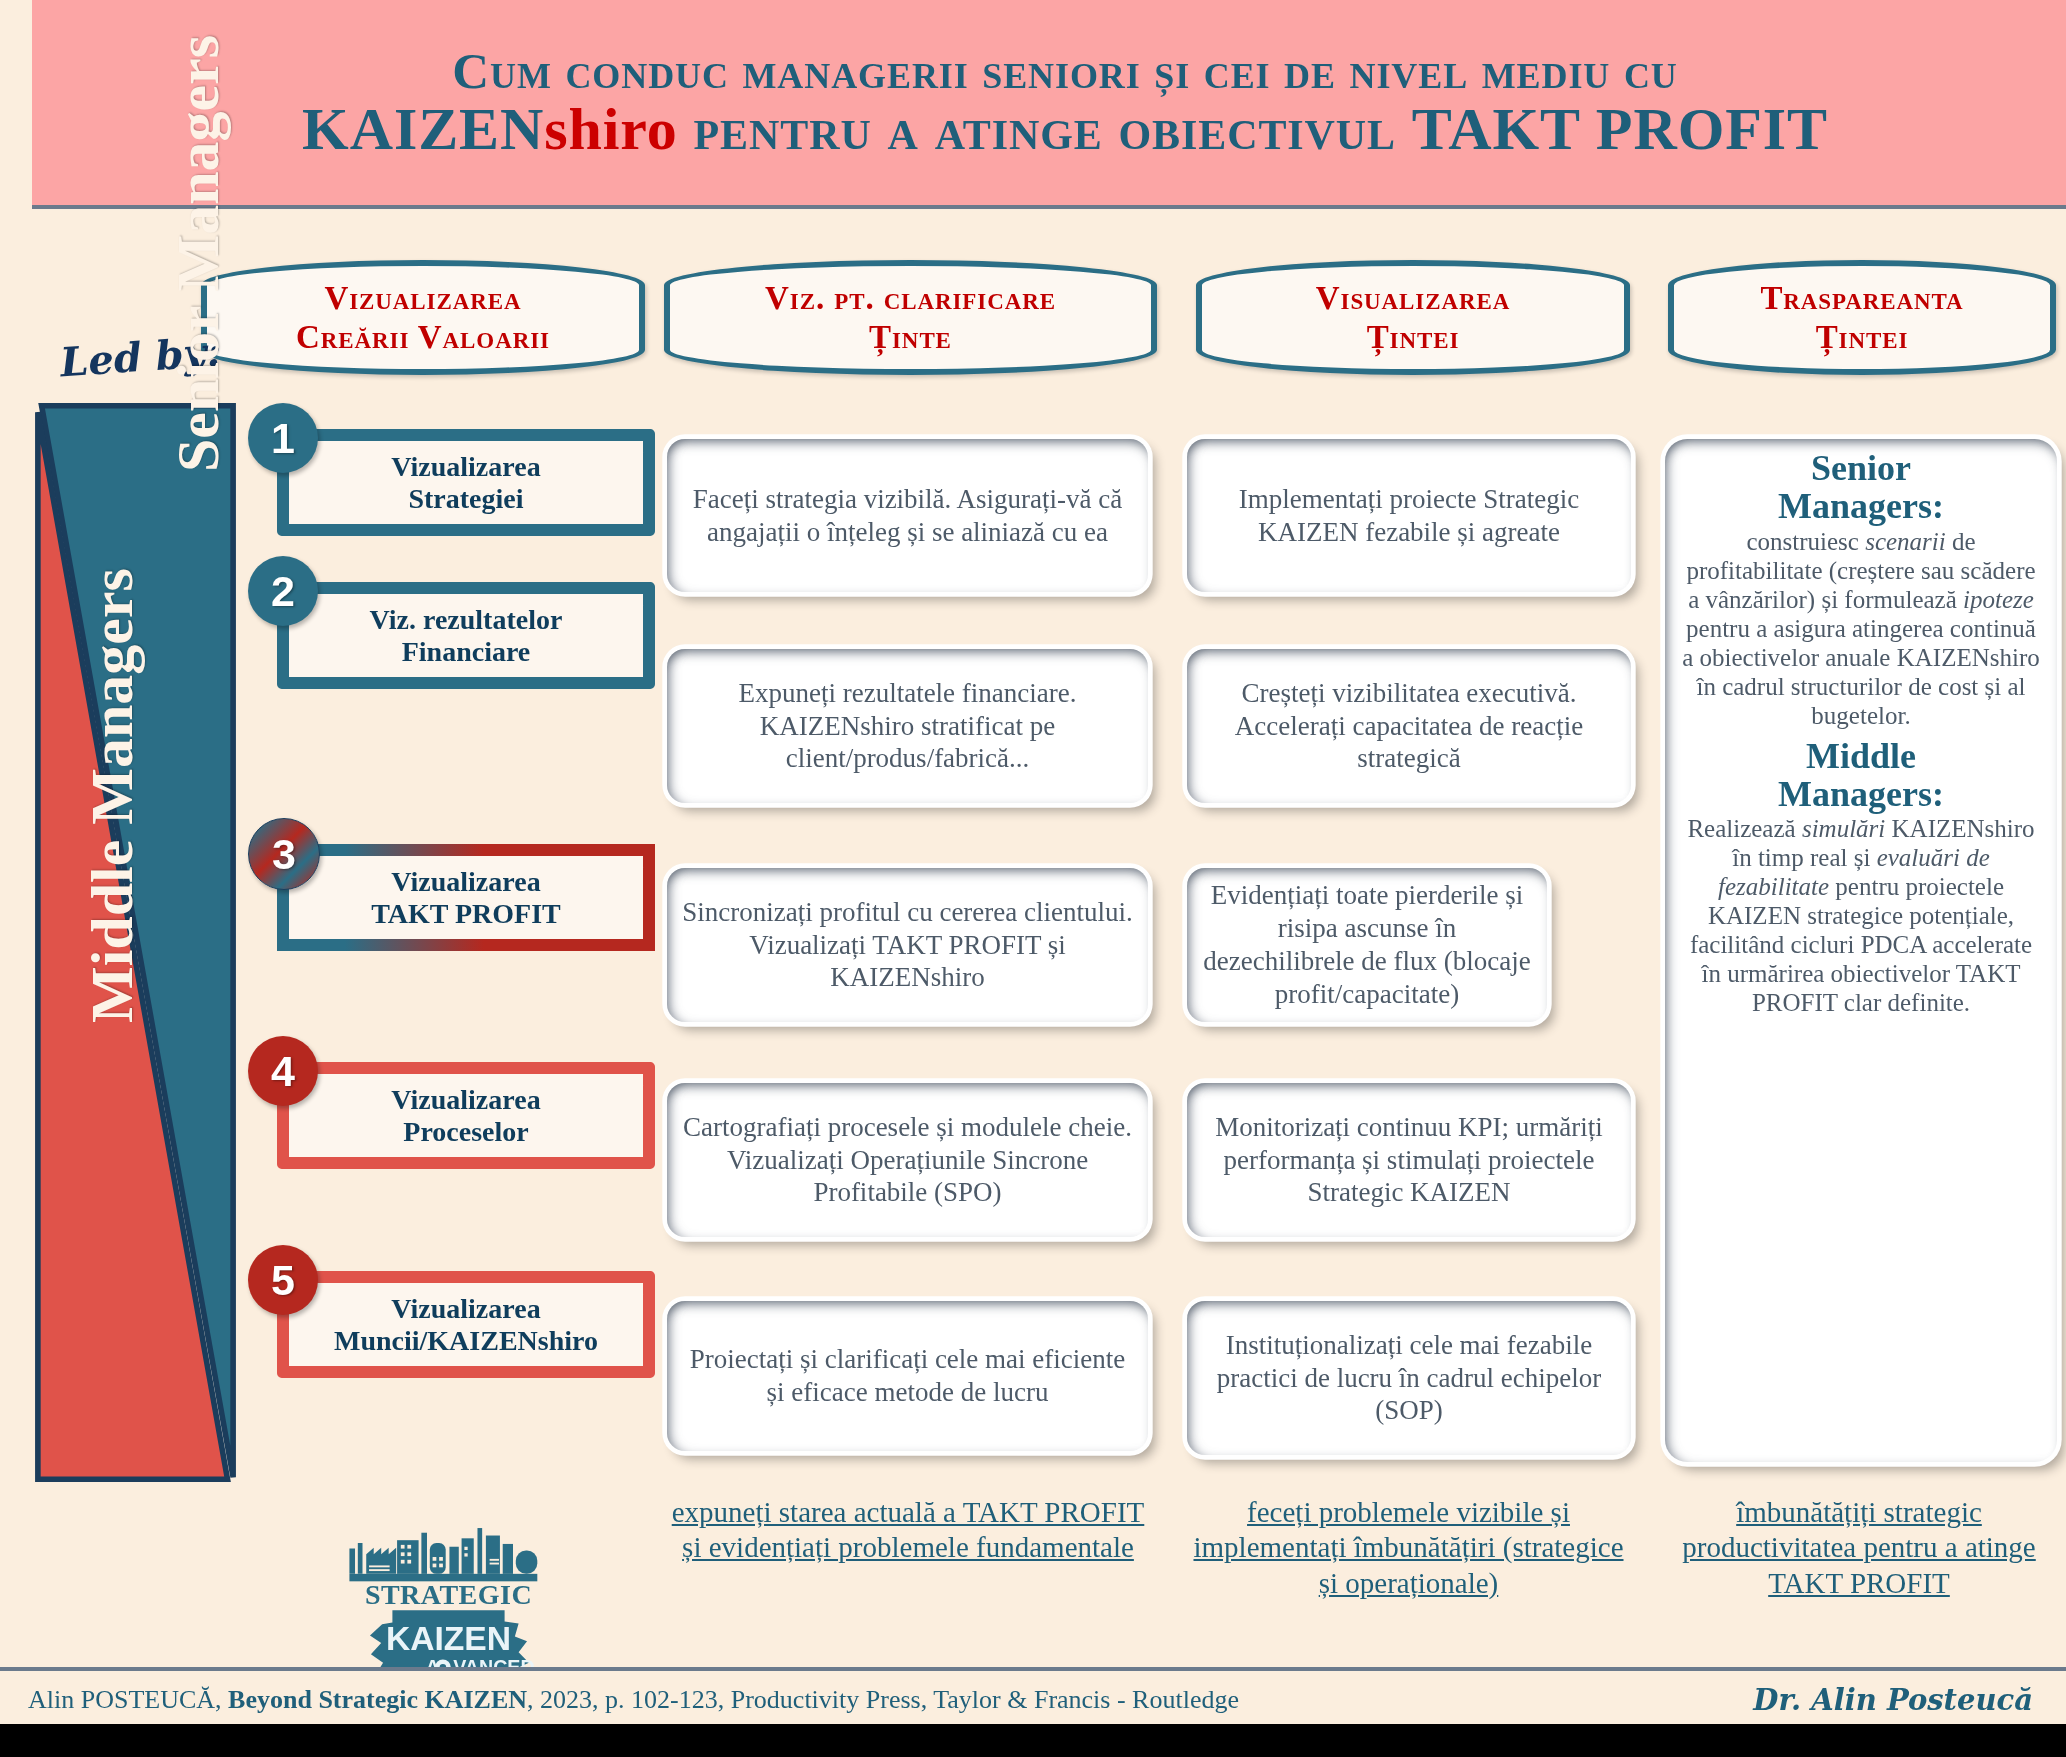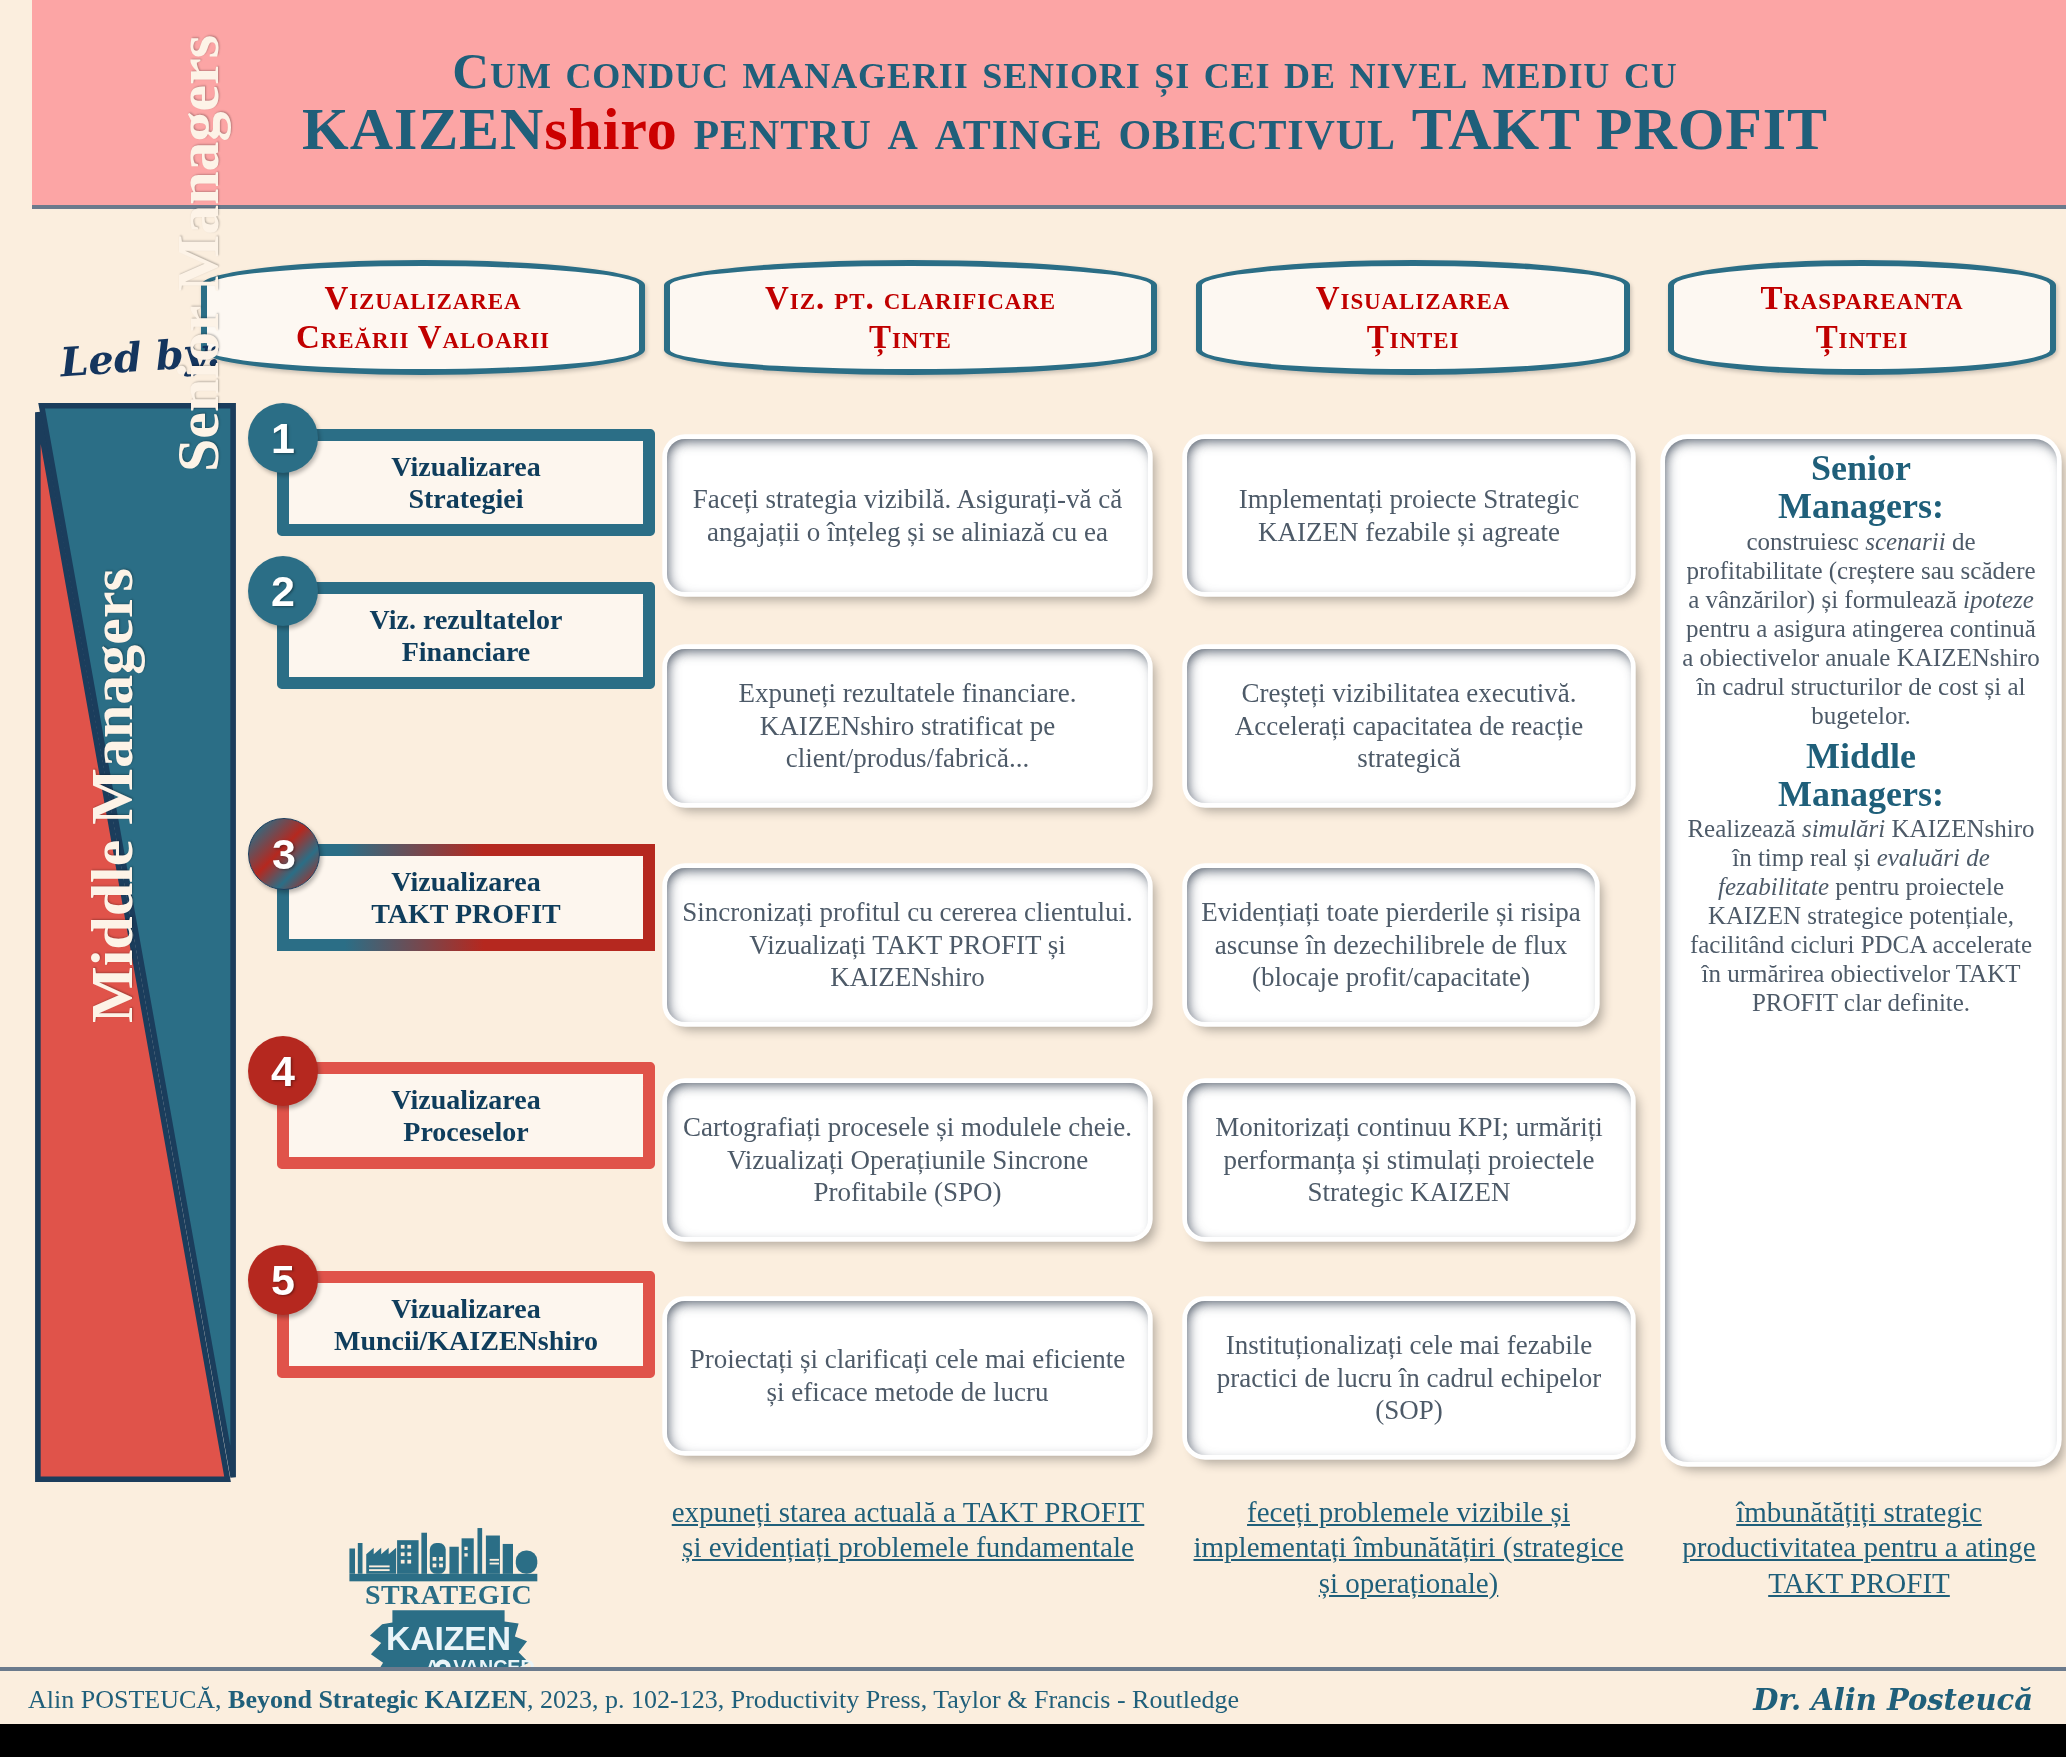--- a/index.html
+++ b/index.html
@@ -294,21 +294,21 @@
   <div class="card" style="left:667px;top:1301px;width:481px;height:150px;">
       <p>Proiectați și clarificați cele mai eficiente și eficace metode de lucru</p>
     </div>
 
   <div class="card" style="left:1187px;top:439px;width:444px;height:153px;">
       <p>Implementați proiecte Strategic KAIZEN fezabile și agreate</p>
     </div>
   <div class="card" style="left:1187px;top:649px;width:444px;height:154px;">
       <p>Creșteți vizibilitatea executivă. Accelerați capacitatea de reacție strategică</p>
     </div>
-  <div class="card" style="left:1187px;top:868px;width:408px;height:154px;">
+  <div class="card" style="left:1187px;top:868px;width:360px;height:154px;">
       <p>Evidențiați toate pierderile și risipa ascunse în dezechilibrele de flux (blocaje profit/capacitate)</p>
     </div>
   <div class="card" style="left:1187px;top:1083px;width:444px;height:154px;">
       <p>Monitorizați continuu KPI; urmăriți performanța și stimulați proiectele Strategic KAIZEN</p>
     </div>
   <div class="card" style="left:1187px;top:1301px;width:444px;height:154px;">
       <p>Instituționalizați cele mai fezabile practici de lucru în cadrul echipelor (SOP)</p>
     </div>
 
   <div class="panel">

